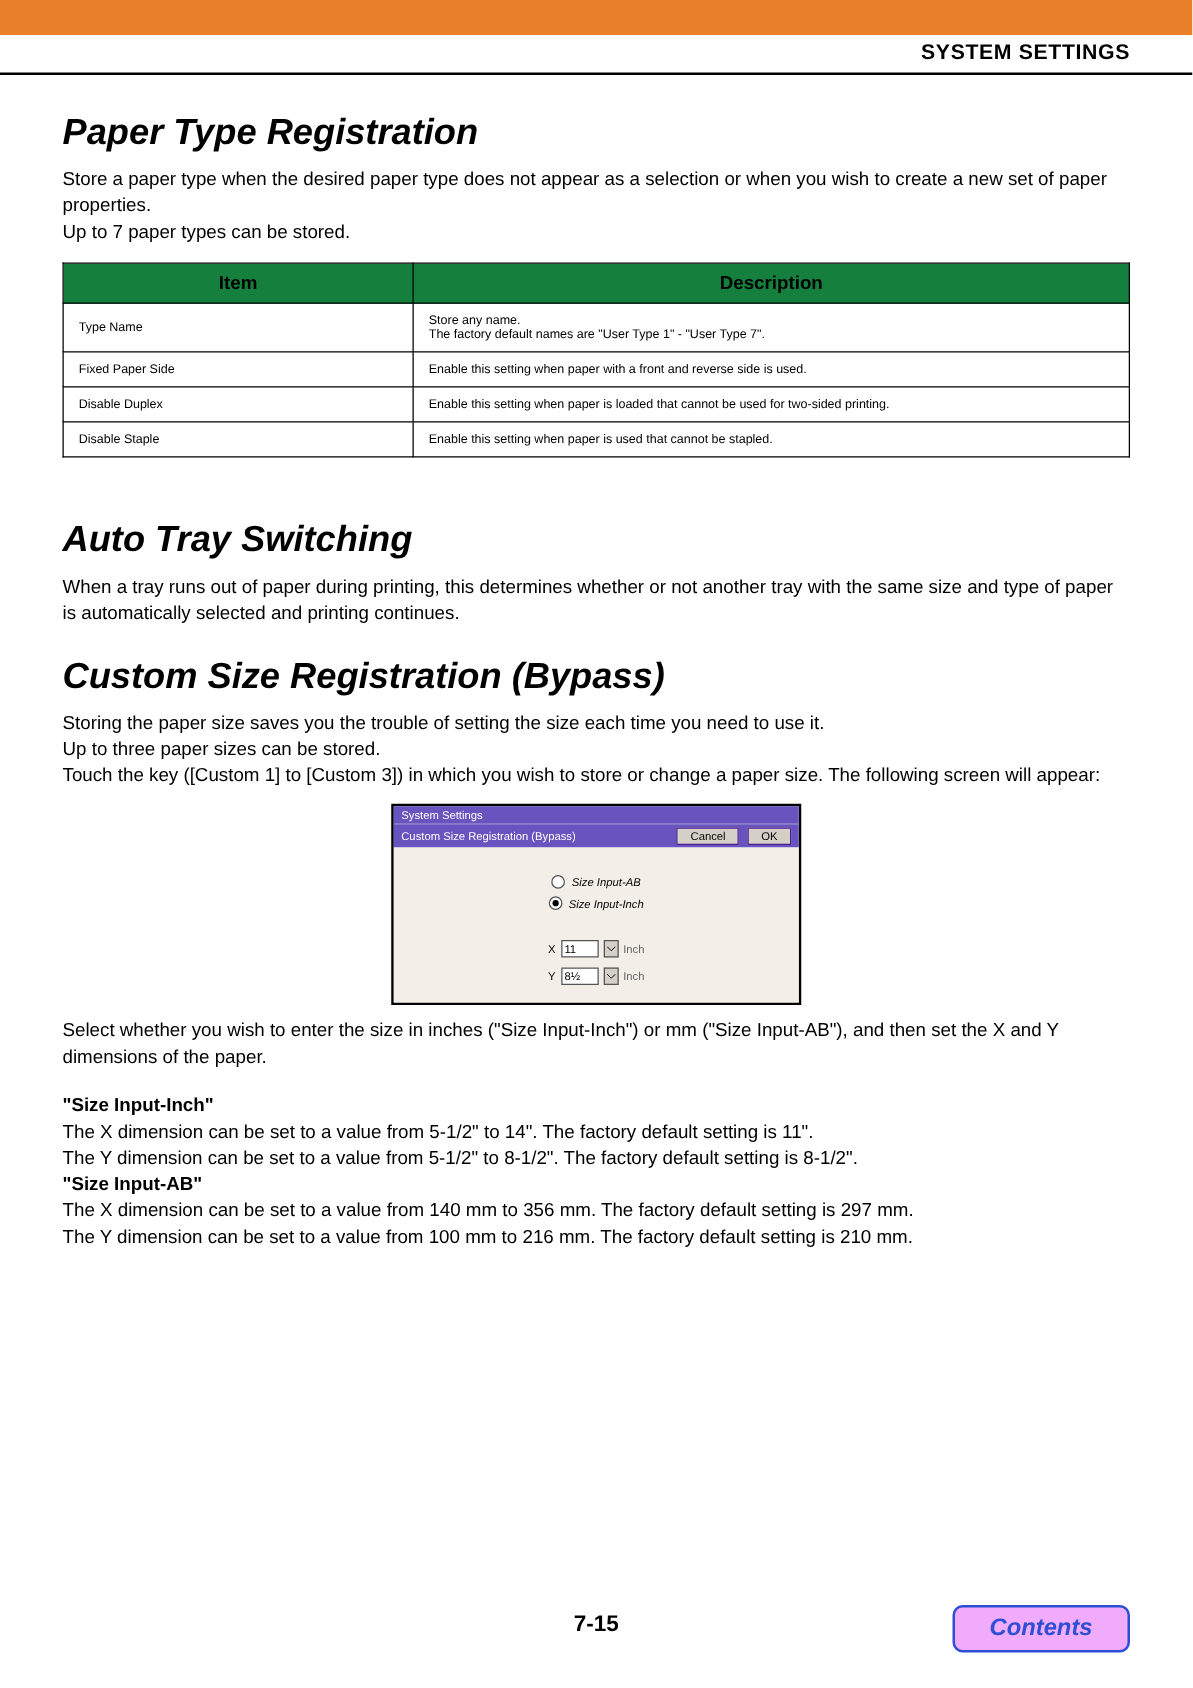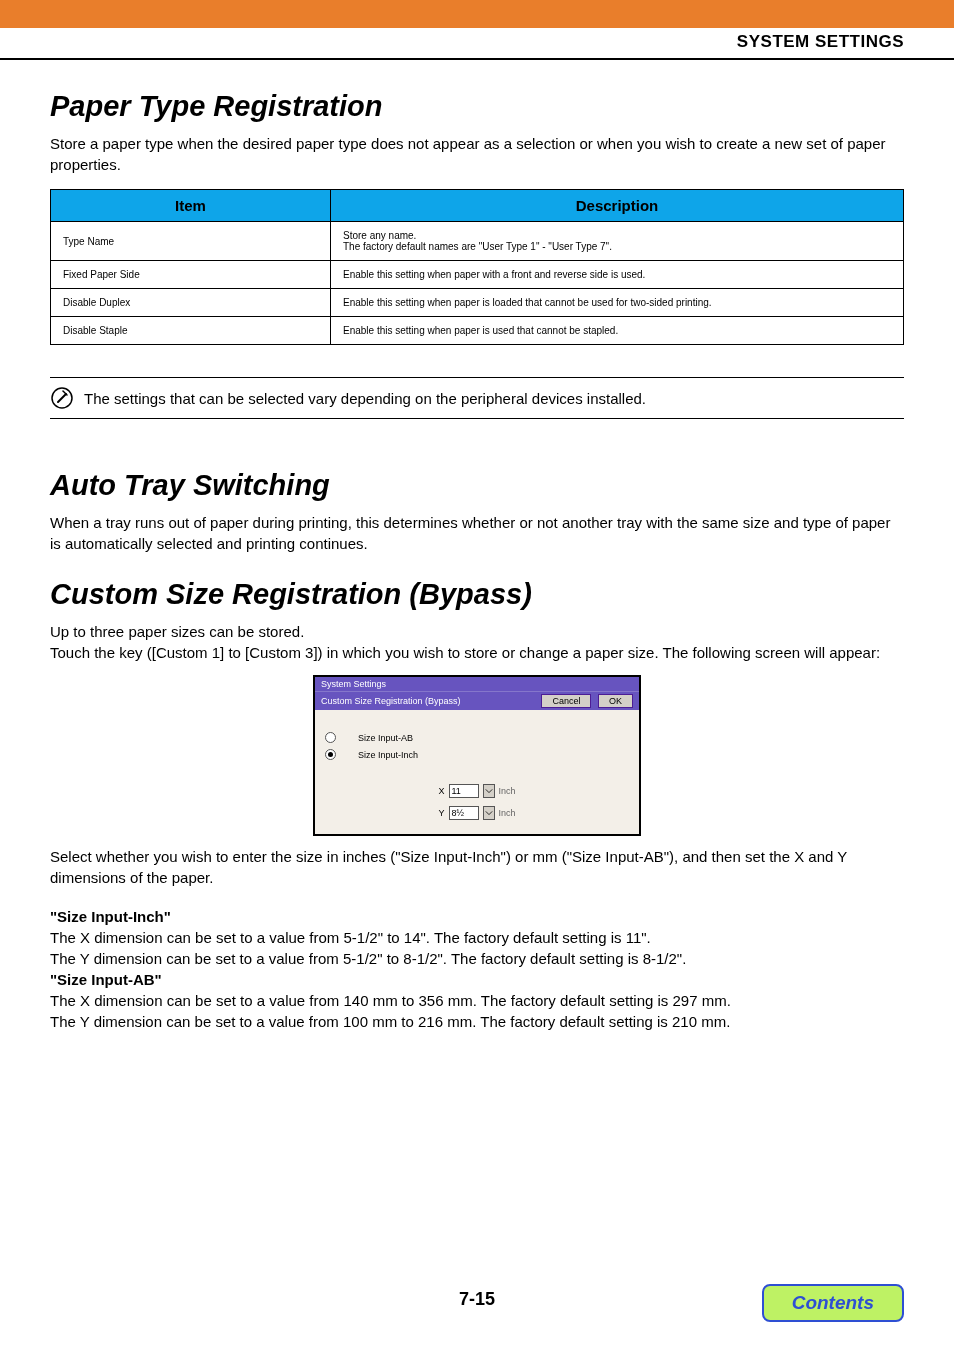--- a/index.html
+++ b/index.html
@@ -21,21 +21,21 @@
     }
     .header-title { font-weight: bold; font-size: 17px; letter-spacing: 0.5px; }
     .content { padding: 30px 50px 0 50px; }
     h2 { font-size: 29px; font-weight: bold; margin-bottom: 10px; font-style: italic; }
     p { font-size: 15px; line-height: 1.4; }
     .table1 {
       width: 100%; border-collapse: collapse; margin-top: 14px;
       border: 1.5px solid #000;
     }
     .table1 th {
-      background: #0ea5e9; font-size: 15px; font-weight: bold;
+      background: #15803d; font-size: 15px; font-weight: bold;
       border: 1px solid #000; padding: 7px 10px; text-align: center;
     }
     .table1 td {
       border: 1px solid #000; padding: 8px 12px; font-size: 10px; vertical-align: middle;
     }
     .col-item { width: 280px; }
     .note-box {
       margin-top: 32px; padding: 8px 0;
       border-top: 1.5px solid #000; border-bottom: 1.5px solid #000;
       display: flex; align-items: center; gap: 10px;
@@ -57,21 +57,21 @@
     .dialog-subbar {
       background: #6754bf; color: #fff; padding: 2px 6px;
       display: flex; justify-content: space-between; align-items: center;
       border-top: 1px solid rgba(255,255,255,.2);
     }
     .dialog-subbar .btn {
       display: inline-block; background: #d4d0c8; color: #000;
       border: 1px solid #4c1d95; padding: 1px 10px; margin-left: 4px; font-size: 9px;
     }
     .dialog-body { background: #f3efe8; padding: 16px 10px 14px 10px; }
-    .radio-row { display: flex; align-items: center; gap: 22px; justify-content: flex-start; margin: 6px 0; }
+    .radio-row { display: flex; align-items: center; gap: 5px; justify-content: center; margin: 6px 0; font-style: italic; }
     .radio {
       width: 11px; height: 11px; border: 1px solid #555; border-radius: 50%; background: #fff;
       display: inline-flex; align-items: center; justify-content: center;
     }
     .radio.selected::after { content: ""; width: 5px; height: 5px; background: #000; border-radius: 50%; }
     .dim-row { display: flex; align-items: center; justify-content: center; gap: 4px; margin-top: 8px; }
     .dim-label { font-size: 9px; }
     .dim-field {
       width: 30px; height: 14px; border: 1px solid #555; background: #fff;
       font-size: 9px; display: inline-flex; align-items: center; padding: 0 2px;
@@ -84,35 +84,36 @@
     .dim-unit { font-size: 9px; color: #666; }
     .bold15 { font-weight: bold; font-size: 15px; }
     .page-num {
       position: absolute; left: 0; right: 0; bottom: 40px; text-align: center;
       font-weight: bold; font-size: 18px;
     }
     .contents-btn {
       position: absolute; right: 50px; bottom: 28px;
       border: 2px solid #2e4fd3; border-radius: 8px;
       padding: 6px 28px; color: #2e4fd3; font-weight: bold; font-style: italic; font-size: 19px;
-      background: #bef264;
+      background: #f0abfc;
     }
   </style>
 </head>
 <body>
 
 <div class="top-bar"></div>
 <div class="header-row">
   <span class="header-title">SYSTEM SETTINGS</span>
 </div>
 
 <div class="content">
 
   <h2>Paper Type Registration</h2>
   <p>Store a paper type when the desired paper type does not appear as a selection or when you wish to create a new set of paper properties.</p>
+  <p>Up to 7 paper types can be stored.</p>
 
   <table class="table1">
     <thead>
       <tr>
         <th class="col-item">Item</th>
         <th>Description</th>
       </tr>
     </thead>
     <tbody>
       <tr>
@@ -128,38 +129,29 @@
         <td>Disable Duplex</td>
         <td>Enable this setting when paper is loaded that cannot be used for two-sided printing.</td>
       </tr>
       <tr>
         <td>Disable Staple</td>
         <td>Enable this setting when paper is used that cannot be stapled.</td>
       </tr>
     </tbody>
   </table>
 
-  <div class="note-box">
-    <span class="note-icon">
-      <svg viewBox="0 0 24 24">
-          <circle cx="12" cy="12" r="10" fill="none" stroke="#000" stroke-width="1.5"></circle>
-          <path d="M8 16 L16 8" stroke="#000" stroke-width="2" stroke-linecap="round"></path>
-          <path d="M13 5 L17 9" stroke="#000" stroke-width="1.5" stroke-linecap="round"></path>
-        </svg>
-    </span>
-    <span class="note-text">The settings that can be selected vary depending on the peripheral devices installed.</span>
-  </div>
 
   <div class="section">
     <h2>Auto Tray Switching</h2>
     <p>When a tray runs out of paper during printing, this determines whether or not another tray with the same size and type of paper is automatically selected and printing continues.</p>
   </div>
 
   <div class="section" style="margin-top:24px;">
     <h2>Custom Size Registration (Bypass)</h2>
+    <p>Storing the paper size saves you the trouble of setting the size each time you need to use it.</p>
     <p>Up to three paper sizes can be stored.</p>
     <p>Touch the key ([Custom 1] to [Custom 3]) in which you wish to store or change a paper size. The following screen will appear:</p>
 
     <div class="dialog-img">
       <div class="dialog-titlebar">System Settings</div>
       <div class="dialog-subbar">
         <span>Custom Size Registration (Bypass)</span>
         <span>
           <span class="btn">Cancel</span>
           <span class="btn">OK</span>

